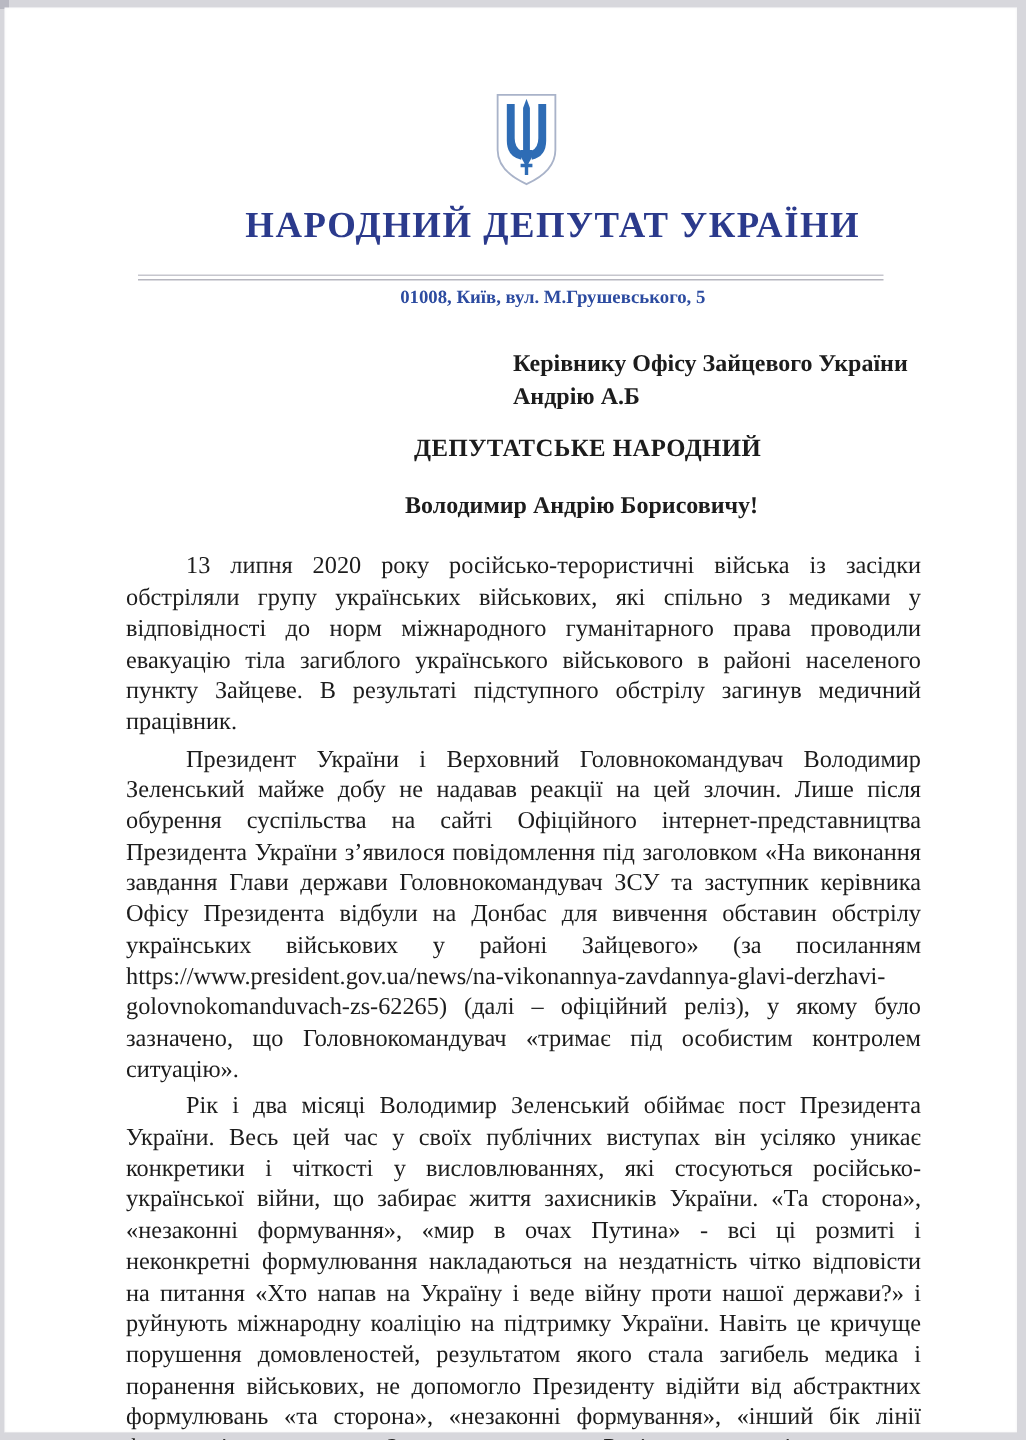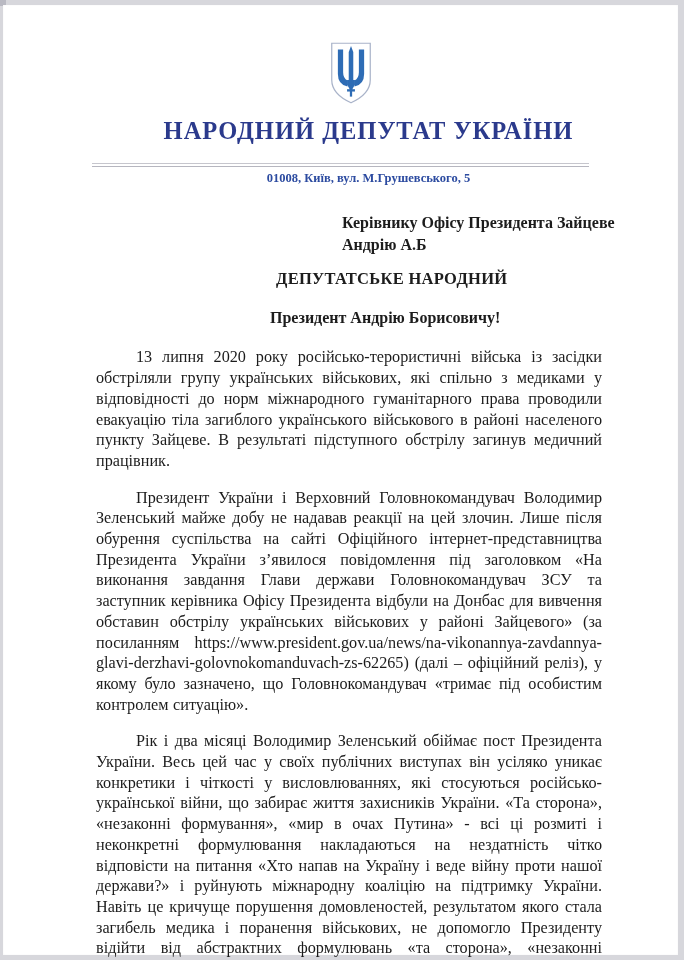--- a/index.html
+++ b/index.html
@@ -13,21 +13,21 @@
   .corner-mark {
     position: absolute; left: 0; top: 0; width: 6px; height: 6px;
     background: #b9b9c2;
   }
   .page {
     position: absolute; left: 3px; top: 5px; right: 6px; bottom: 5px;
     background: #ffffff;
     box-shadow: inset 0 0 2px rgba(0,0,0,0.06);
   }
   
-  .letterhead { padding-top: 36px; text-align: center; }
+  .letterhead { padding-top: 56px; text-align: center; }
   .emblem {
     display: block; margin: 0 auto; transform: translateX(10px);
   }
   .page-title {
     margin-top: 13px; transform: translateX(28px);
     font-weight: bold; font-size: 24.5px; line-height: 26px;
     letter-spacing: 1px; color: #2b3a8c;
     white-space: nowrap;
   }
   .rule {
@@ -52,21 +52,21 @@
   .doc-heading {
     margin: 14px 0 0 196px;
     font-weight: bold; font-size: 16.5px; letter-spacing: 0.3px;
   }
   .salutation {
     margin: 18px 0 0 190px;
     font-weight: bold; font-size: 16px;
   }
   .body-text { margin-top: 19px; }
   .body-text p {
-    margin: 16px;
+    margin: 4px;
     text-align: justify;
     text-indent: 40px;
     word-spacing: 0.5px;
   }
 </style>
 </head>
 <body>
 
 <div class="corner-mark"></div>
 
@@ -85,27 +85,27 @@
       </g>
     </svg>
     <div class="page-title">НАРОДНИЙ ДЕПУТАТ УКРАЇНИ</div>
     <div class="rule"></div>
     <div class="address-line">01008, Київ, вул. М.Грушевського, 5</div>
   </div>
 
   <div class="content">
 
     <div class="recipient-block">
-      <div>Керівнику Офісу Президента Зайцеве</div>
+      <div>Керівнику Офісу Зайцевого України</div>
       <div>Андрію А.Б</div>
     </div>
 
     <div class="doc-heading">ДЕПУТАТСЬКЕ НАРОДНИЙ</div>
 
-    <div class="salutation">Президент Андрію Борисовичу!</div>
+    <div class="salutation">Володимир Андрію Борисовичу!</div>
 
     <div class="body-text">
       <p>13 липня 2020 року російсько-терористичні війська із засідки обстріляли групу українських військових, які спільно з медиками у відповідності до норм міжнародного гуманітарного права проводили евакуацію тіла загиблого українського військового в районі населеного пункту Зайцеве. В результаті підступного обстрілу загинув медичний працівник.</p>
       <p>Президент України і Верховний Головнокомандувач Володимир Зеленський майже добу не надавав реакції на цей злочин. Лише після обурення суспільства на сайті Офіційного інтернет-представництва Президента України з’явилося повідомлення під заголовком «На виконання завдання Глави держави Головнокомандувач ЗСУ та заступник керівника Офісу Президента відбули на Донбас для вивчення обставин обстрілу українських військових у районі Зайцевого» (за посиланням https://www.president.gov.ua/news/na-vikonannya-zavdannya-glavi-derzhavi-golovnokomanduvach-zs-62265) (далі – офіційний реліз), у якому було зазначено, що Головнокомандувач «тримає під особистим контролем ситуацію».</p>
       <p>Рік і два місяці Володимир Зеленський обіймає пост Президента України. Весь цей час у своїх публічних виступах він усіляко уникає конкретики і чіткості у висловлюваннях, які стосуються російсько-української війни, що забирає життя захисників України. «Та сторона», «незаконні формування», «мир в очах Путина» - всі ці розмиті і неконкретні формулювання накладаються на нездатність чітко відповісти на питання «Хто напав на Україну і веде війну проти нашої держави?» і руйнують міжнародну коаліцію на підтримку України. Навіть це кричуще порушення домовленостей, результатом якого стала загибель медика і поранення військових, не допомогло Президенту відійти від абстрактних формулювань «та сторона», «незаконні формування», «інший бік лінії фронту» і не примусили Зеленського назвати Росію агресором і окупантом.</p>
     </div>
 
   </div>
 </div>
 

